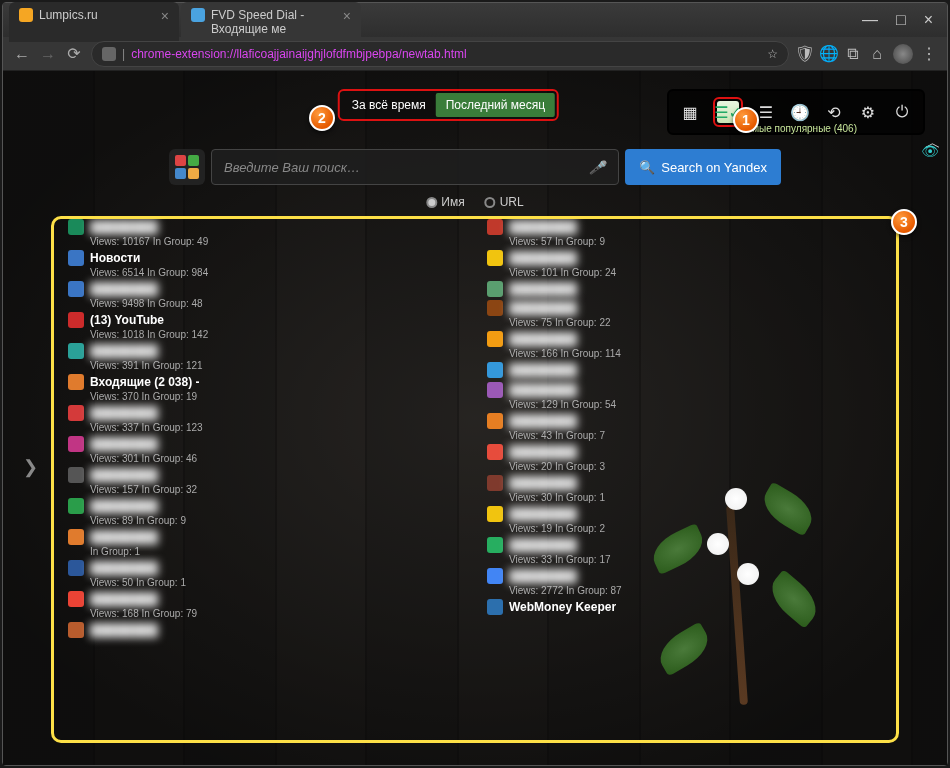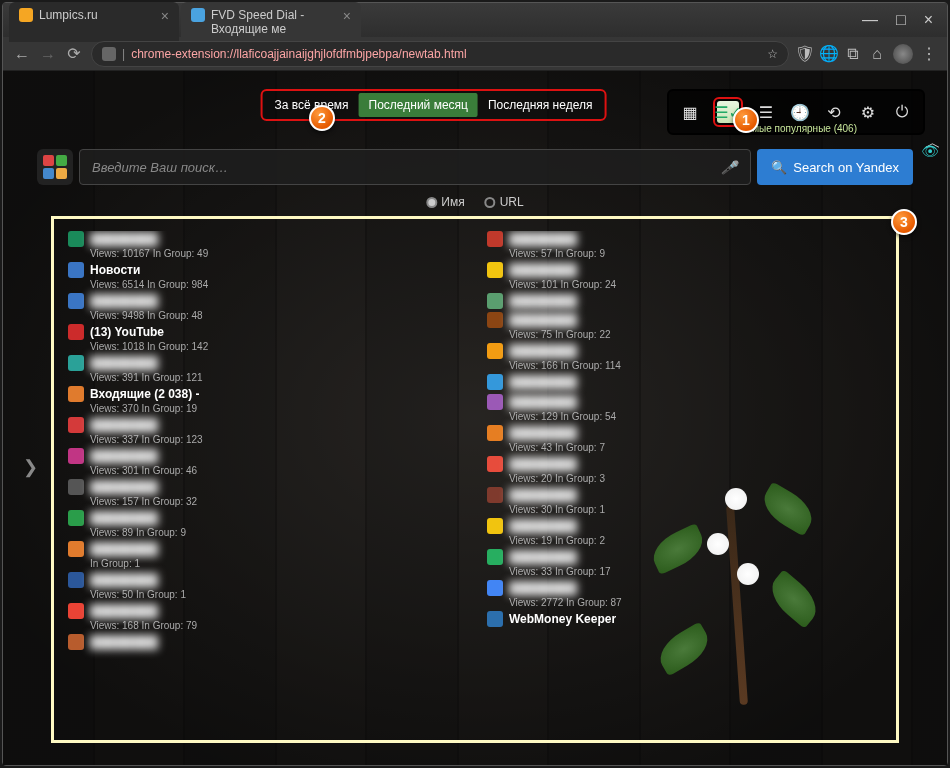--- a/index.html
+++ b/index.html
@@ -24,31 +24,31 @@
 .period-box{position:absolute;top:18px;left:50%;transform:translateX(-62%);display:flex;border:2px solid #d11;border-radius:6px;padding:2px;background:rgba(0,0,0,.2)}
 .period{padding:5px 10px;font-size:12px;color:#fff;cursor:pointer;white-space:nowrap}
 .period.active{background:#3a7d3a;border-radius:2px}
 .toolbar-box{position:absolute;top:18px;right:22px;display:flex;align-items:center;gap:12px;background:rgba(0,0,0,.7);padding:6px 10px;border:2px solid #000;border-radius:6px}
 .tb-ic{width:22px;height:22px;color:#ddd;display:flex;align-items:center;justify-content:center;cursor:pointer;font-size:16px}
 .tb-sel{border:2px solid #d11;border-radius:6px;padding:2px}
 .tb-sel .tb-ic{background:linear-gradient(#e8f5e0,#c9e5b5);color:#2a6;border-radius:3px}
 .pop-label{position:absolute;top:52px;right:90px;font-size:10px;color:#c7e59a}
 .eye-corner{position:absolute;top:72px;right:8px;color:#3cc;font-size:14px}
 .arrow-corner{position:absolute;top:62px;right:6px;color:#ddd;font-size:16px}
-.searchrow{position:absolute;top:78px;left:50%;transform:translateX(-50%);display:flex;align-items:center;gap:6px;width:876px}
+.searchrow{position:absolute;top:78px;left:50%;transform:translateX(-50%);display:flex;align-items:center;gap:6px;width:612px}
 .logo-sq{width:36px;height:36px;background:#222;border-radius:6px;display:grid;grid-template:1fr 1fr/1fr 1fr;gap:2px;padding:6px;flex-shrink:0}
 .logo-sq span{border-radius:2px}
 .searchbox{flex:1;height:36px;background:rgba(30,30,30,.85);border:1px solid #444;border-radius:4px;display:flex;align-items:center;padding:0 12px;color:#888;font-style:italic;font-size:13px}
 .mic{margin-left:auto;color:#888}
 .searchbtn{height:36px;padding:0 14px;background:#2d7dd2;color:#fff;border:none;border-radius:4px;font-size:13px;display:flex;align-items:center;gap:6px;cursor:pointer}
 .radios{position:absolute;top:124px;left:50%;transform:translateX(-50%);display:flex;gap:20px;color:#ccc;font-size:12px}
 .radios label{display:flex;align-items:center;gap:4px;cursor:pointer}
 .radios .r{width:11px;height:11px;border:2px solid #888;border-radius:50%;display:inline-block}
 .radios .r.on{background:#ccc}
-.list-region{position:absolute;top:145px;left:48px;right:48px;bottom:22px;border:3px solid #fef9c3;border-radius:0;padding:12px 14px}
+.list-region{position:absolute;top:145px;left:48px;right:48px;bottom:22px;border:3px solid #fde047;border-radius:10px;padding:0 14px}
 .cols{display:flex;gap:24px;height:100%}
 .col{flex:1;display:flex;flex-direction:column;gap:3px;overflow:hidden}
 .item{display:flex;flex-direction:column;gap:1px}
 .item-h{display:flex;align-items:center;gap:6px}
 .fav{width:16px;height:16px;border-radius:3px;flex-shrink:0}
 .iname{color:#fff;font-size:12px;font-weight:bold}
 .iname.blur{filter:blur(4px);color:#ddd;min-width:120px}
 .istats{color:#aaa;font-size:10px;padding-left:22px}
 .callout{position:absolute;width:26px;height:26px;border-radius:50%;background:radial-gradient(circle at 35% 30%,#ff9a3c,#e65a00 70%);border:2px solid #fff;box-shadow:0 2px 4px rgba(0,0,0,.6);color:#fff;font-weight:bold;display:flex;align-items:center;justify-content:center;font-size:14px;z-index:50}
 .side-handle{position:absolute;left:20px;top:385px;color:#888;font-size:18px}
@@ -81,38 +81,37 @@
     </div>
   </div>
 
   <div class="urlbar">
     <span class="nav-ic">←</span>
     <span class="nav-ic" style="opacity:.4">→</span>
     <span class="nav-ic">⟳</span>
     <div class="addr">
       <span class="addr-icon"></span>
       <span style="color:#888">|</span>
-      <span style="color:#fca5a5">chrome-extension://llaficoajjainaijghjlofdfmbjpebpa/newtab.html</span>
+      <span style="color:#d946ef">chrome-extension://llaficoajjainaijghjlofdfmbjpebpa/newtab.html</span>
       <span style="margin-left:auto">☆</span>
     </div>
     <span class="ext-ic">🛡</span>
     <span class="ext-ic">🌐</span>
     <span class="ext-ic">⧉</span>
     <span class="ext-ic">⌂</span>
     <span class="avatar"></span>
     <span class="ext-ic">⋮</span>
   </div>
 
   <div class="content">
     <div class="woodbg"></div>
 
     <div class="period-box">
       <div class="period">За всё время</div>
       <div class="period active">Последний месяц</div>
-      <div class="period">Последняя неделя</div>
     </div>
 
     <div class="toolbar-box">
       <span class="tb-ic">▦</span>
       <div class="tb-sel">
         <span class="tb-ic">☰✓</span>
       </div>
       <span class="tb-ic">☰</span>
       <span class="tb-ic">🕘</span>
       <span class="tb-ic">⟲</span>

